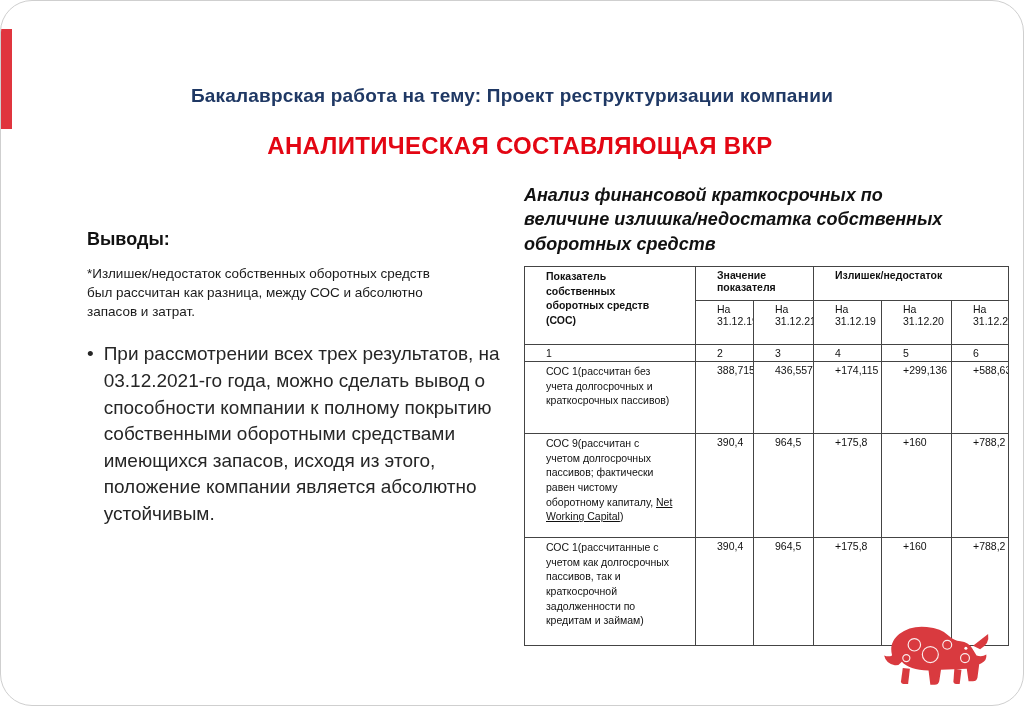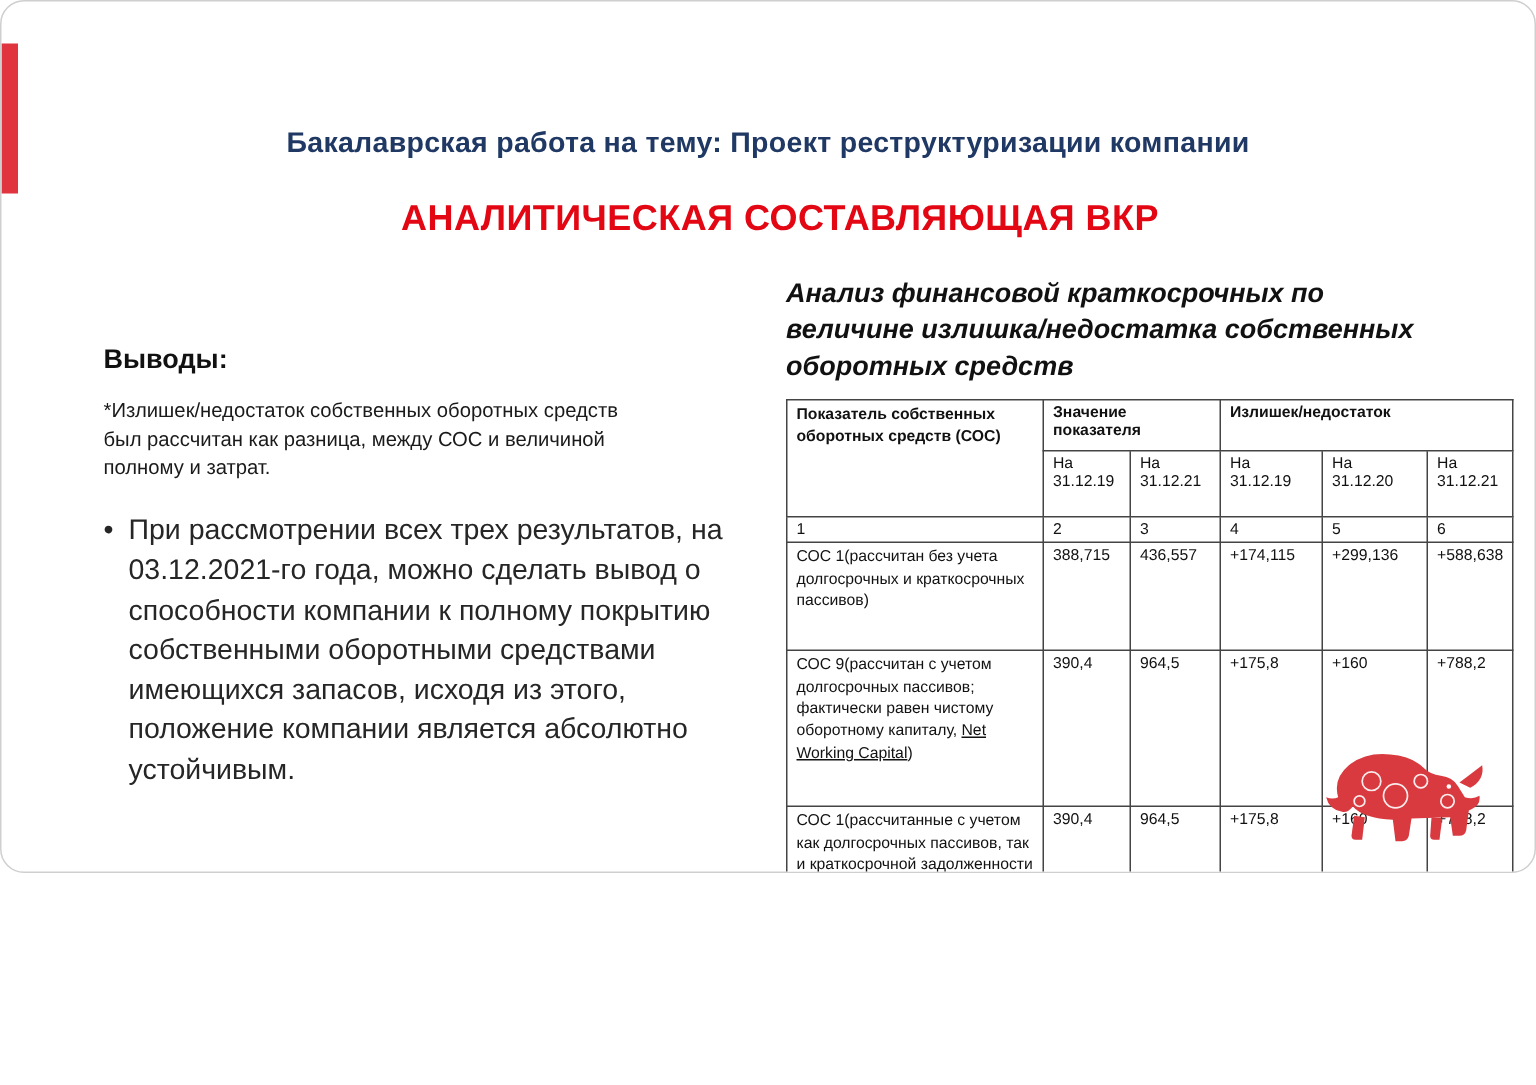--- a/index.html
+++ b/index.html
@@ -1,40 +1,40 @@
 <!DOCTYPE html>
 <html><head>
 <meta charset="utf-8">
 <style>
   html,body{margin:0;padding:0;background:#fff;}
   body{font-family:"Liberation Sans","DejaVu Sans",sans-serif;-webkit-font-smoothing:antialiased;}
-  .slide{position:relative;width:1024px;height:582px;background:#fff;border:1px solid #cfcfcf;
-         border-radius:16px;box-sizing:border-box;overflow:hidden;}
+  .slide{position:relative;width:1024px;height:706px;background:#fff;border:1px solid #cfcfcf;
+         border-radius:32px;box-sizing:border-box;overflow:hidden;}
   .accent-bar{position:absolute;left:0;top:28px;width:11px;height:100px;background:#e0353e;}
   .slide-title{position:absolute;left:40px;right:40px;top:84px;text-align:center;
                color:#1f3864;font-size:19px;font-weight:bold;letter-spacing:.2px;}
   .slide-subtitle{position:absolute;left:40px;right:24px;top:131px;text-align:center;
                   color:#e30613;font-size:24px;font-weight:bold;letter-spacing:.3px;}
 
   
-  .left-col{position:absolute;left:68px;top:228px;width:430px;color:#1a1a1a;}
+  .left-col{position:absolute;left:86px;top:228px;width:430px;color:#1a1a1a;}
   .concl-heading{font-size:18px;font-weight:bold;margin:0 0 14px 0;color:#111;}
   .concl-note{font-size:13.5px;line-height:1.42;width:352px;margin:0 0 20px 0;color:#1a1a1a;}
   .bullet-item{display:flex;align-items:flex-start;width:424px;}
   .bullet-marker{font-size:19px;line-height:1.4;margin-right:10px;color:#262626;}
   .bullet-text{font-size:19px;line-height:1.4;color:#262626;}
 
   
   .right-col{position:absolute;left:523px;top:182px;width:484px;}
   .table-heading{font-size:18px;font-weight:bold;font-style:italic;color:#111;
                  line-height:1.35;width:432px;margin:0 0 10px 0;white-space:pre-line;}
 
   table.fin{border-collapse:collapse;table-layout:fixed;width:484px;background:#fff;
             font-size:10.5px;color:#111;}
-  table.fin th,table.fin td{border:1px solid #444;padding:2px 6px;box-sizing:border-box;
+  table.fin th,table.fin td{border:1px solid #444;padding:2px 21px;box-sizing:border-box;
             vertical-align:top;text-align:left;overflow:hidden;}
   table.fin th{font-weight:bold;}
   tr.gh th{height:34px;}
   tr.sh th{height:44px;font-weight:normal;}
   tr.idx td{height:16px;}
   tr.r1 td{height:72px;}
   tr.r2 td{height:104px;}
   tr.r3 td{height:108px;}
   td.lbl,th.lbl{text-align:justify;line-height:1.4;}
   td.val{vertical-align:middle;}
@@ -48,21 +48,21 @@
 
 <div class="slide">
 
   <div class="accent-bar"></div>
 
   <div class="slide-title">Бакалаврская работа на тему: Проект реструктуризации компании</div>
   <div class="slide-subtitle">АНАЛИТИЧЕСКАЯ СОСТАВЛЯЮЩАЯ ВКР</div>
 
   <div class="left-col">
     <p class="concl-heading">Выводы:</p>
-    <p class="concl-note">*Излишек/недостаток собственных оборотных средств был рассчитан как разница, между СОС и величиной полному и затрат.</p>
+    <p class="concl-note">*Излишек/недостаток собственных оборотных средств был рассчитан как разница, между СОС и абсолютно запасов и затрат.</p>
     <div class="bullet-item">
       <span class="bullet-marker">•</span>
       <span class="bullet-text">При рассмотрении всех трех результатов, на 03.12.2021-го года, можно сделать вывод о способности компании к полному покрытию собственными оборотными средствами имеющихся запасов, исходя из этого, положение компании является абсолютно устойчивым.</span>
     </div>
   </div>
 
   <div class="right-col">
     <p class="table-heading">Анализ финансовой краткосрочных по величине  излишка/недостатка собственных оборотных средств</p>
 
     <table class="fin">

